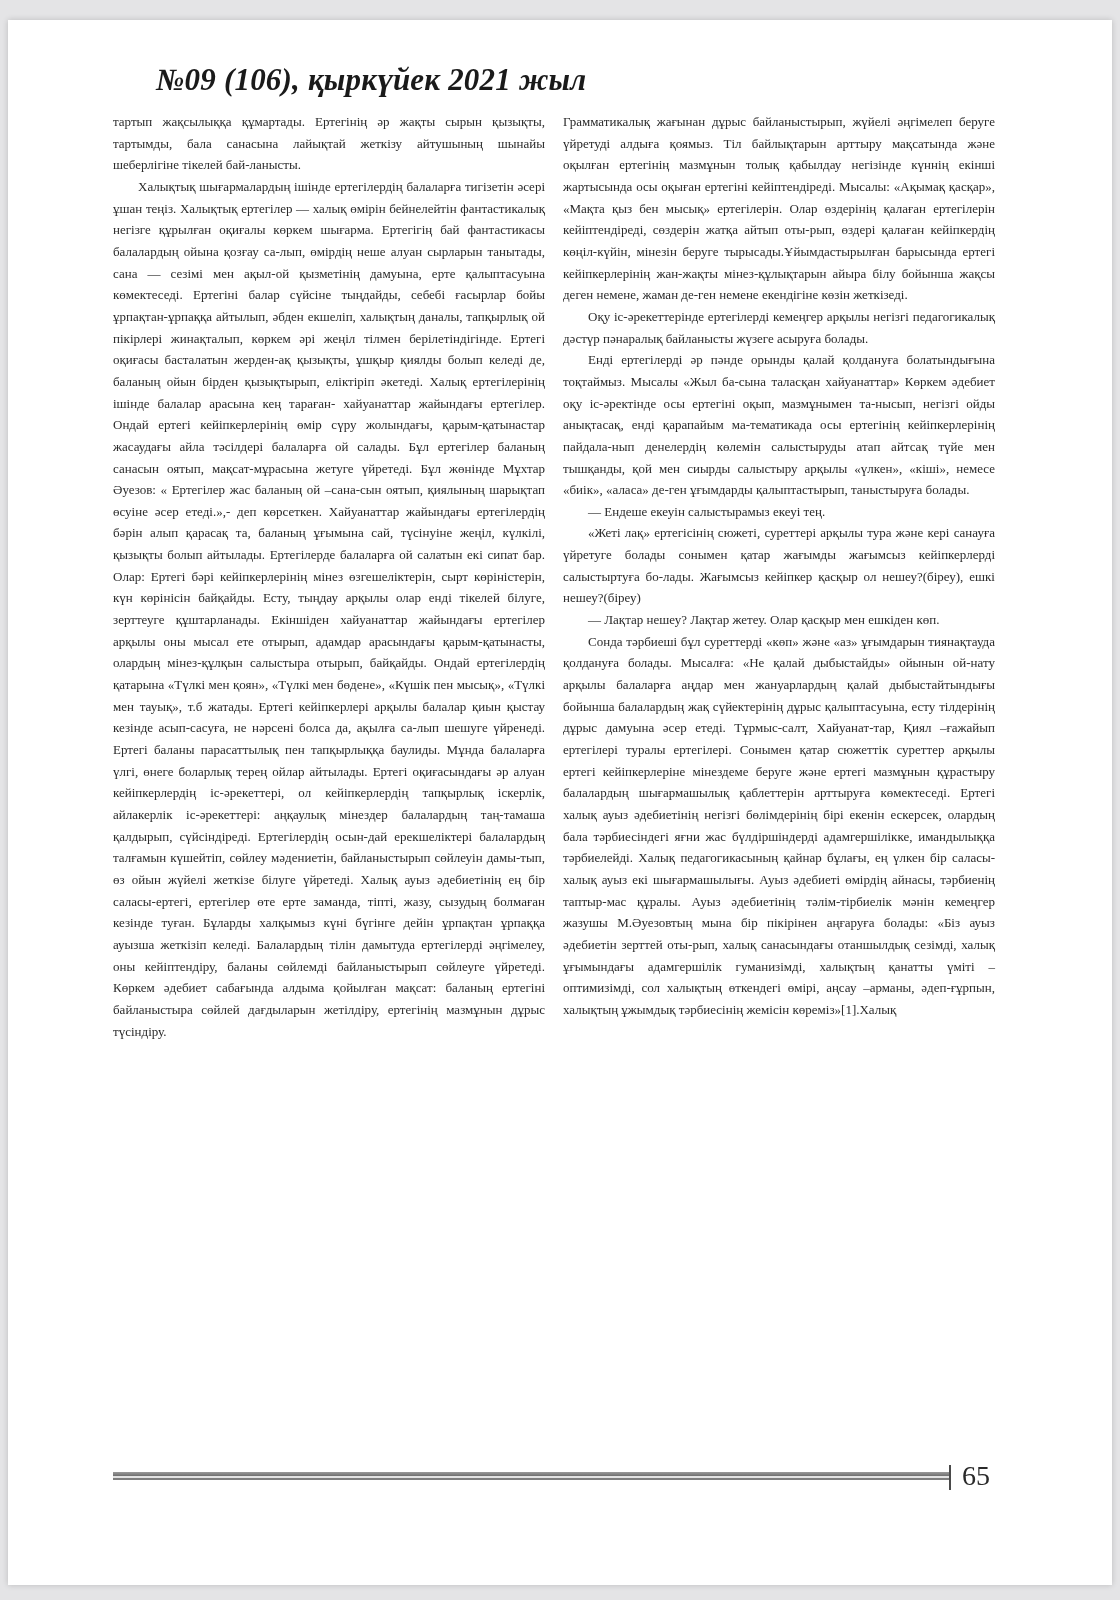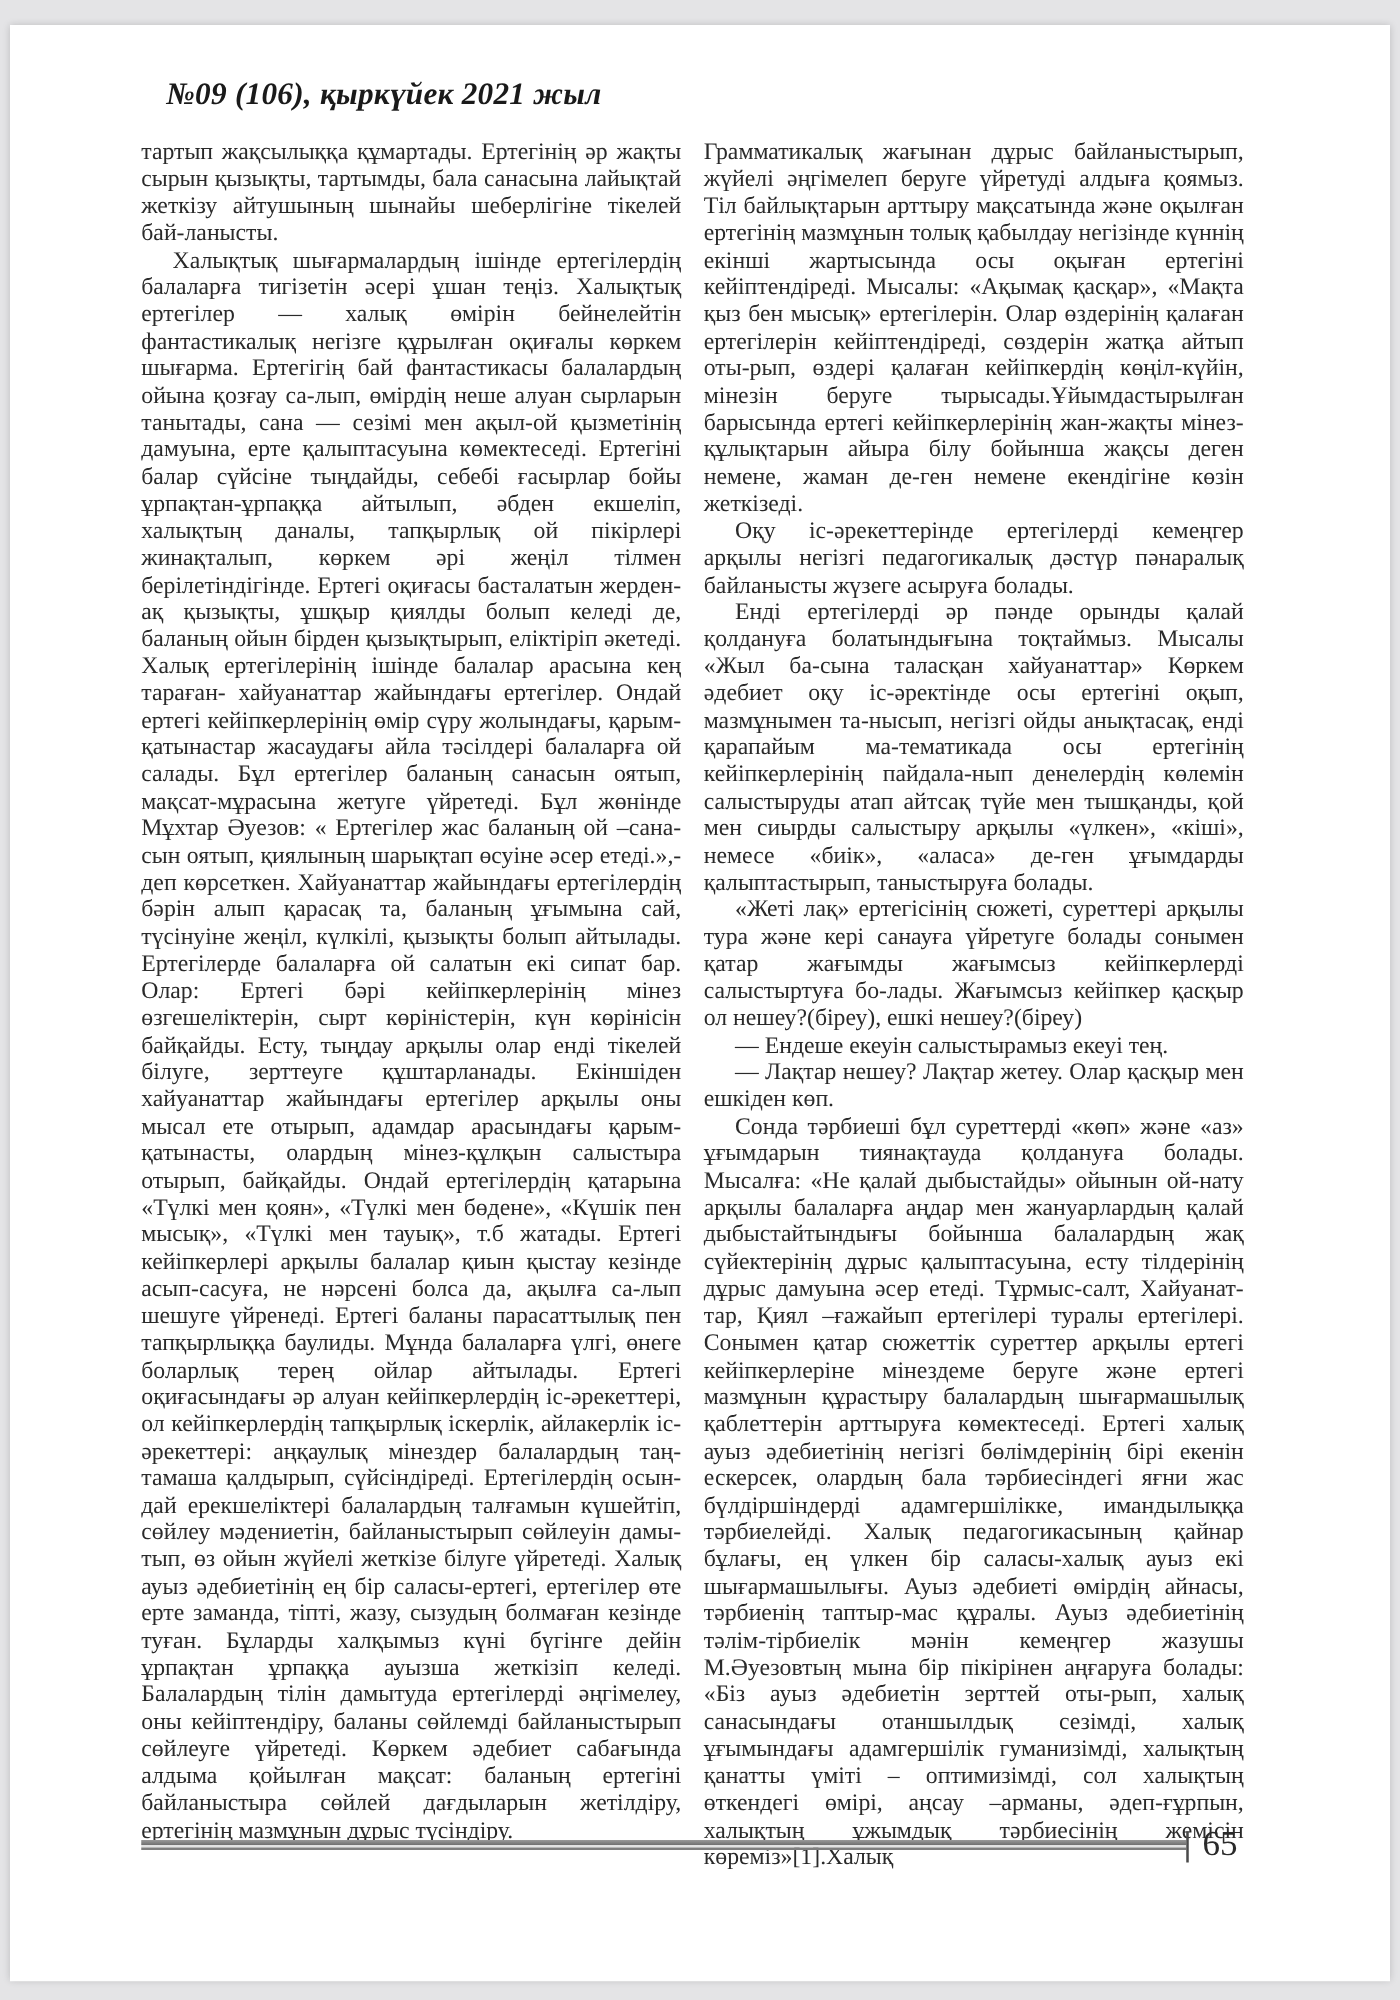--- a/index.html
+++ b/index.html
@@ -18,34 +18,34 @@
       position: absolute;
       left: 8px;
       top: 20px;
       width: 1104px;
       height: 1565px;
       background: #ffffff;
       box-shadow: 0 0 6px rgba(0,0,0,0.18);
     }
     .page-header {
       position: absolute;
-      left: 133px;
+      left: 156px;
       top: 62px;
       font-family: "Liberation Serif", "DejaVu Serif", serif;
       font-style: italic;
       font-weight: bold;
-      font-size: 25px;
+      font-size: 31px;
       color: #1a1a1a;
       letter-spacing: 0.2px;
     }
     .column {
       position: absolute;
       top: 111px;
       width: 432px;
-      font-size: 19px;
+      font-size: 13px;
       line-height: 21.65px;
       color: #2a2a2a;
       text-align: justify;
       hyphens: manual;
     }
     .column.left { left: 113px; }
     .column.right { left: 563px; }
     .column p {
       margin: 0;
       text-indent: 0;
@@ -110,22 +110,22 @@
 
 <div class="column left">
   <p class="continuation">тартып жақсылыққа құмартады. Ертегінің әр жақты сырын қызықты, тартымды, бала санасына лайықтай жеткізу айтушының шынайы шеберлігіне тікелей бай-ланысты.</p>
   <p class="indent">Халықтық шығармалардың ішінде ертегілердің балаларға тигізетін әсері ұшан теңіз. Халықтық ертегілер — халық өмірін бейнелейтін фантастикалық негізге құрылған оқиғалы көркем шығарма. Ертегігің бай фантастикасы балалардың ойына қозғау са-лып, өмірдің неше алуан сырларын танытады, сана — сезімі мен ақыл-ой қызметінің дамуына, ерте қалыптасуына көмектеседі. Ертегіні балар сүйсіне тыңдайды, себебі ғасырлар бойы ұрпақтан-ұрпаққа айтылып, әбден екшеліп, халықтың даналы, тапқырлық ой пікірлері жинақталып, көркем әрі жеңіл тілмен берілетіндігінде. Ертегі оқиғасы басталатын жерден-ақ қызықты, ұшқыр қиялды болып келеді де, баланың ойын бірден қызықтырып, еліктіріп әкетеді. Халық ертегілерінің ішінде балалар арасына кең тараған- хайуанаттар жайындағы ертегілер. Ондай ертегі кейіпкерлерінің өмір сүру жолындағы, қарым-қатынастар жасаудағы айла тәсілдері балаларға ой салады. Бұл ертегілер баланың санасын оятып, мақсат-мұрасына жетуге үйретеді. Бұл жөнінде Мұхтар Әуезов: « Ертегілер жас баланың ой –сана-сын оятып, қиялының шарықтап өсуіне әсер етеді.»,- деп көрсеткен. Хайуанаттар жайындағы ертегілердің бәрін алып қарасақ та, баланың ұғымына сай, түсінуіне жеңіл, күлкілі, қызықты болып айтылады. Ертегілерде балаларға ой салатын екі сипат бар. Олар: Ертегі бәрі кейіпкерлерінің мінез өзгешеліктерін, сырт көріністерін, күн көрінісін байқайды. Есту, тыңдау арқылы олар енді тікелей білуге, зерттеуге құштарланады. Екіншіден хайуанаттар жайындағы ертегілер арқылы оны мысал ете отырып, адамдар арасындағы қарым-қатынасты, олардың мінез-құлқын салыстыра отырып, байқайды. Ондай ертегілердің қатарына «Түлкі мен қоян», «Түлкі мен бөдене», «Күшік пен мысық», «Түлкі мен тауық», т.б жатады. Ертегі кейіпкерлері арқылы балалар қиын қыстау кезінде асып-сасуға, не нәрсені болса да, ақылға са-лып шешуге үйренеді. Ертегі баланы парасаттылық пен тапқырлыққа баулиды. Мұнда балаларға үлгі, өнеге боларлық терең ойлар айтылады. Ертегі оқиғасындағы әр алуан кейіпкерлердің іс-әрекеттері, ол кейіпкерлердің тапқырлық іскерлік, айлакерлік іс-әрекеттері: аңқаулық мінездер балалардың таң-тамаша қалдырып, сүйсіндіреді. Ертегілердің осын-дай ерекшеліктері балалардың талғамын күшейтіп, сөйлеу мәдениетін, байланыстырып сөйлеуін дамы-тып, өз ойын жүйелі жеткізе білуге үйретеді. Халық ауыз әдебиетінің ең бір саласы-ертегі, ертегілер өте ерте заманда, тіпті, жазу, сызудың болмаған кезінде туған. Бұларды халқымыз күні бүгінге дейін ұрпақтан ұрпаққа ауызша жеткізіп келеді. Балалардың тілін дамытуда ертегілерді әңгімелеу, оны кейіптендіру, баланы сөйлемді байланыстырып сөйлеуге үйретеді. Көркем әдебиет сабағында алдыма қойылған мақсат: баланың ертегіні байланыстыра сөйлей дағдыларын жетілдіру, ертегінің мазмұнын дұрыс түсіндіру.</p>
 </div>
 
 <div class="column right">
   <p class="continuation">Грамматикалық жағынан дұрыс байланыстырып, жүйелі әңгімелеп беруге үйретуді алдыға қоямыз. Тіл байлықтарын арттыру мақсатында және оқылған ертегінің мазмұнын толық қабылдау негізінде күннің екінші жартысында осы оқыған ертегіні кейіптендіреді. Мысалы: «Ақымақ қасқар», «Мақта қыз бен мысық» ертегілерін. Олар өздерінің қалаған ертегілерін кейіптендіреді, сөздерін жатқа айтып оты-рып, өздері қалаған кейіпкердің көңіл-күйін, мінезін беруге тырысады.Ұйымдастырылған барысында ертегі кейіпкерлерінің жан-жақты мінез-құлықтарын айыра білу бойынша жақсы деген немене, жаман де-ген немене екендігіне көзін жеткізеді.</p>
   <p class="indent">Оқу іс-әрекеттерінде ертегілерді кемеңгер арқылы негізгі педагогикалық дәстүр пәнаралық байланысты жүзеге асыруға болады.</p>
   <p class="indent">Енді ертегілерді әр пәнде орынды қалай қолдануға болатындығына тоқтаймыз. Мысалы «Жыл ба-сына таласқан хайуанаттар» Көркем әдебиет оқу іс-әректінде осы ертегіні оқып, мазмұнымен та-нысып, негізгі ойды анықтасақ, енді қарапайым ма-тематикада осы ертегінің кейіпкерлерінің пайдала-нып денелердің көлемін салыстыруды атап айтсақ түйе мен тышқанды, қой мен сиырды салыстыру арқылы «үлкен», «кіші», немесе «биік», «аласа» де-ген ұғымдарды қалыптастырып, таныстыруға болады.</p>
+  <p class="indent">— Ендеше екеуін салыстырамыз екеуі тең.</p>
   <p class="indent">«Жеті лақ» ертегісінің сюжеті, суреттері арқылы тура және кері санауға үйретуге болады сонымен қатар жағымды жағымсыз кейіпкерлерді салыстыртуға бо-лады. Жағымсыз кейіпкер қасқыр ол нешеу?(біреу), ешкі нешеу?(біреу)</p>
-  <p class="indent">— Ендеше екеуін салыстырамыз екеуі тең.</p>
   <p class="indent">— Лақтар нешеу? Лақтар жетеу. Олар қасқыр мен ешкіден көп.</p>
   <p class="indent">Сонда тәрбиеші бұл суреттерді «көп» және «аз» ұғымдарын тиянақтауда қолдануға болады. Мысалға: «Не қалай дыбыстайды» ойынын ой-нату арқылы балаларға аңдар мен жануарлардың қалай дыбыстайтындығы бойынша балалардың жақ сүйектерінің дұрыс қалыптасуына, есту тілдерінің дұрыс дамуына әсер етеді. Тұрмыс-салт, Хайуанат-тар, Қиял –ғажайып ертегілері туралы ертегілері. Сонымен қатар сюжеттік суреттер арқылы ертегі кейіпкерлеріне мінездеме беруге және ертегі мазмұнын құрастыру балалардың шығармашылық қаблеттерін арттыруға көмектеседі. Ертегі халық ауыз әдебиетінің негізгі бөлімдерінің бірі екенін ескерсек, олардың бала тәрбиесіндегі яғни жас бүлдіршіндерді адамгершілікке, имандылыққа тәрбиелейді. Халық педагогикасының қайнар бұлағы, ең үлкен бір саласы-халық ауыз екі шығармашылығы. Ауыз әдебиеті өмірдің айнасы, тәрбиенің таптыр-мас құралы. Ауыз әдебиетінің тәлім-тірбиелік мәнін кемеңгер жазушы М.Әуезовтың мына бір пікірінен аңғаруға болады: «Біз ауыз әдебиетін зерттей оты-рып, халық санасындағы отаншылдық сезімді, халық ұғымындағы адамгершілік гуманизімді, халықтың қанатты үміті – оптимизімді, сол халықтың өткендегі өмірі, аңсау –арманы, әдеп-ғұрпын, халықтың ұжымдық тәрбиесінің жемісін көреміз»[1].Халық</p>
 </div>
 
 <div class="footer-rule">
   <div class="bar-top"></div>
   <div class="bar-gap"></div>
   <div class="bar-bottom"></div>
 </div>
 <div class="footer-tick"></div>

